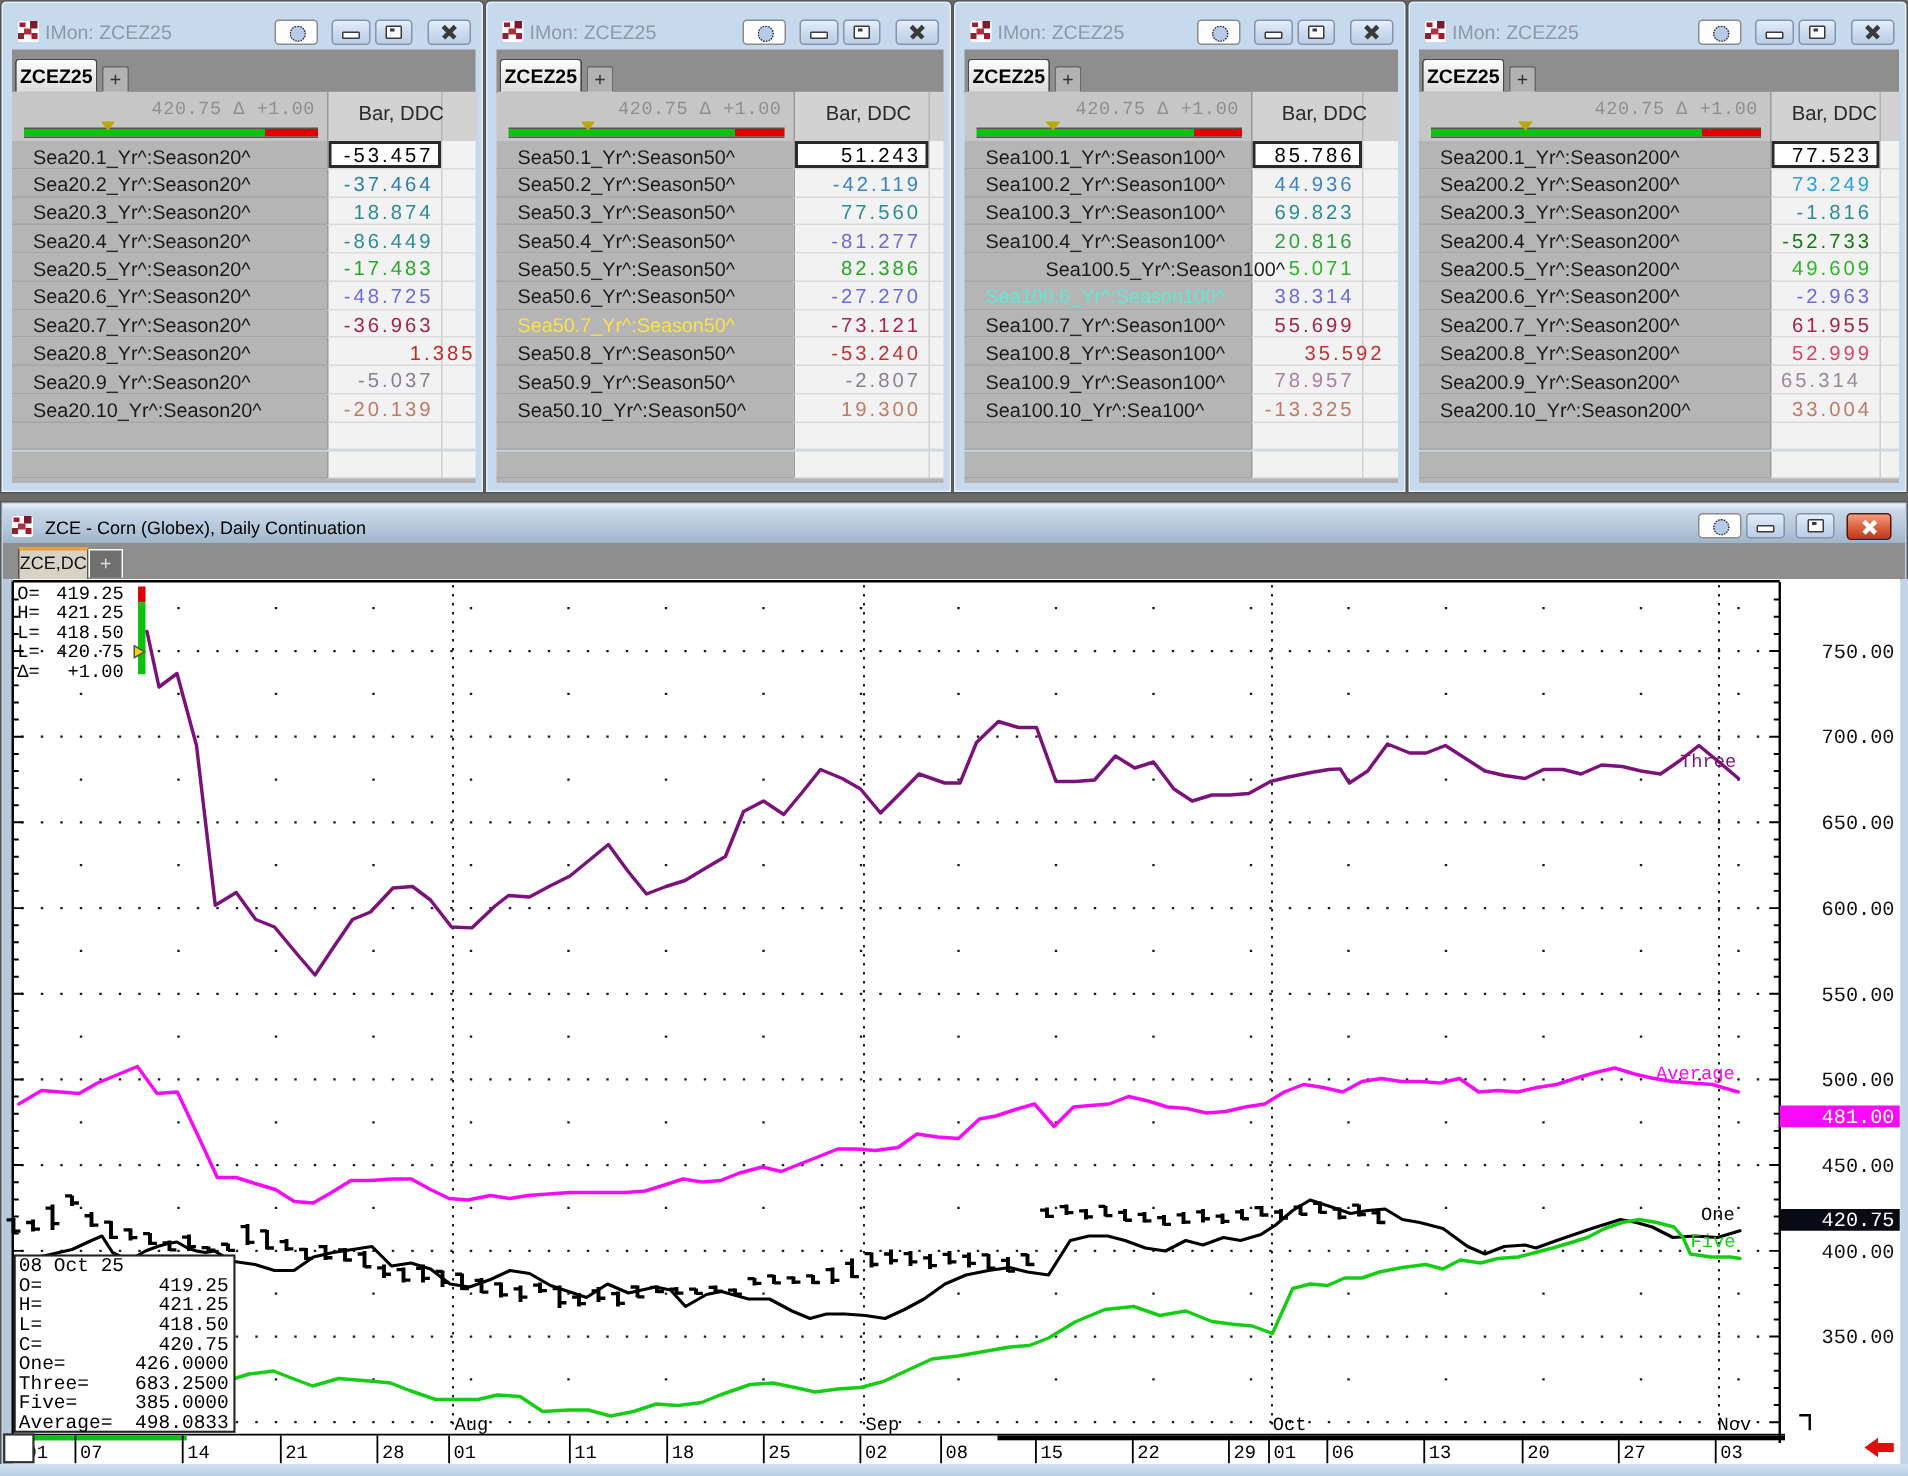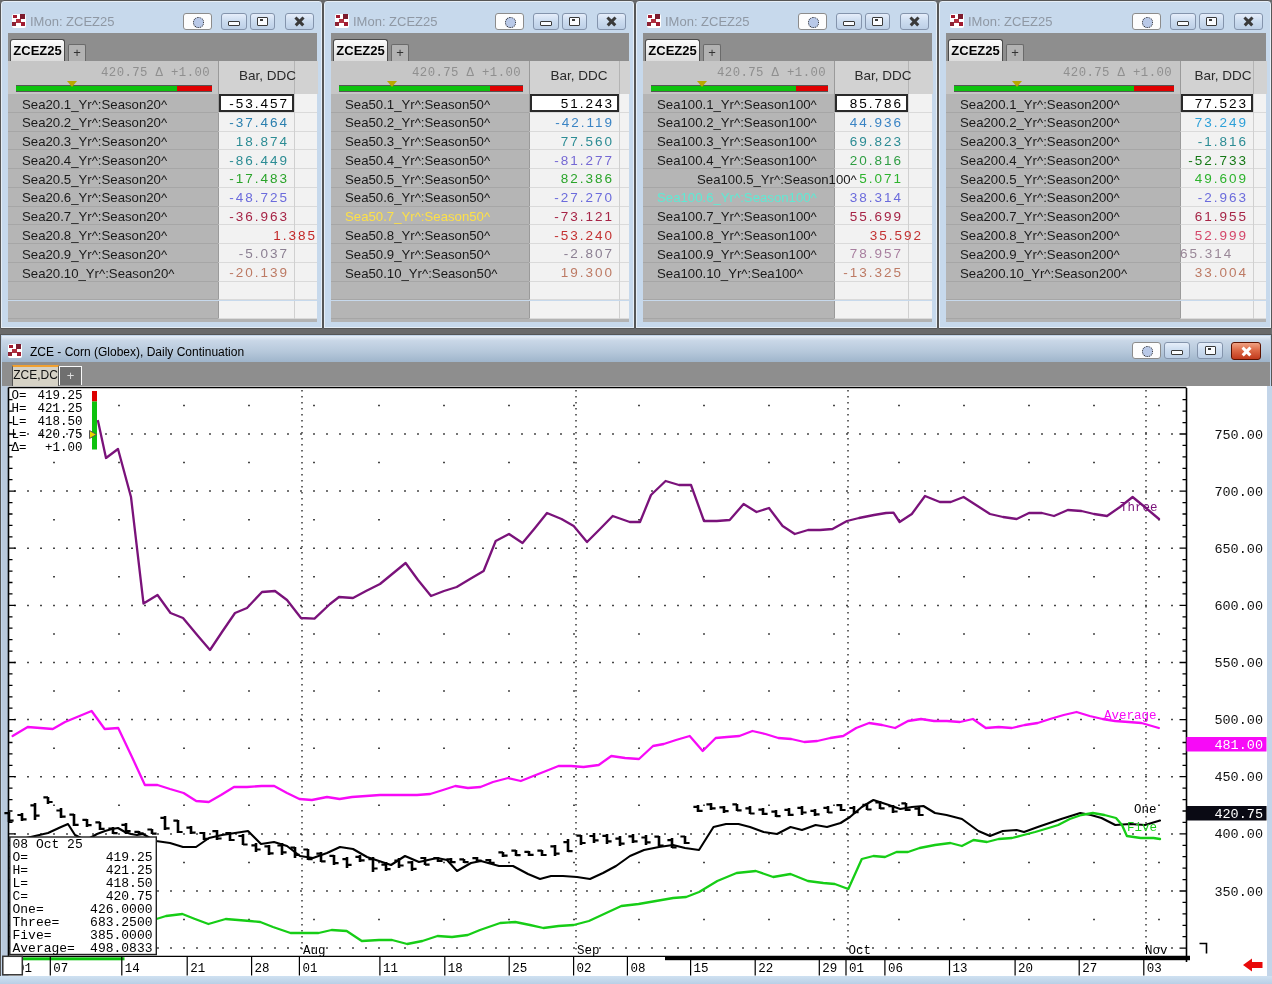--- a/index.html
+++ b/index.html
@@ -344,21 +344,21 @@
 <div style="position:absolute;left:1180px;top:208.8px;width:68px;text-align:right;font:13.5px 'Liberation Sans',sans-serif;letter-spacing:2px;color:#a62446;">61.955</div>
 <div style="position:absolute;left:946px;top:225.4px;width:234px;height:18.77px;background:#b5b5b5;border-bottom:1px solid #a6a6a6;box-sizing:border-box;"></div>
 <div style="position:absolute;left:1180px;top:225.4px;width:86px;height:18.77px;background:#f2f2f2;border-bottom:1px solid #dadada;border-left:1px solid #9a9a9a;box-sizing:border-box;"></div>
 <div style="position:absolute;left:1253px;top:225.4px;width:1px;height:18.77px;background:#d0d0d0;"></div>
 <div style="position:absolute;left:960px;top:228.0px;font:13.2px 'Liberation Sans',sans-serif;color:#1a1a1a;">Sea200.8_Yr^:Season200^</div>
 <div style="position:absolute;left:1180px;top:227.6px;width:68px;text-align:right;font:13.5px 'Liberation Sans',sans-serif;letter-spacing:2px;color:#d4476a;">52.999</div>
 <div style="position:absolute;left:946px;top:244.2px;width:234px;height:18.77px;background:#b5b5b5;border-bottom:1px solid #a6a6a6;box-sizing:border-box;"></div>
 <div style="position:absolute;left:1180px;top:244.2px;width:86px;height:18.77px;background:#f2f2f2;border-bottom:1px solid #dadada;border-left:1px solid #9a9a9a;box-sizing:border-box;"></div>
 <div style="position:absolute;left:1253px;top:244.2px;width:1px;height:18.77px;background:#d0d0d0;"></div>
 <div style="position:absolute;left:960px;top:246.8px;font:13.2px 'Liberation Sans',sans-serif;color:#1a1a1a;">Sea200.9_Yr^:Season200^</div>
-<div style="position:absolute;left:1180px;top:246.4px;width:68px;text-align:left;font:13.5px 'Liberation Sans',sans-serif;letter-spacing:2px;color:#9a8898;">65.314</div>
+<div style="position:absolute;left:1180px;top:246.4px;width:68px;text-align:center;font:13.5px 'Liberation Sans',sans-serif;letter-spacing:2px;color:#9a8898;">65.314</div>
 <div style="position:absolute;left:946px;top:262.9px;width:234px;height:18.77px;background:#b5b5b5;border-bottom:1px solid #a6a6a6;box-sizing:border-box;"></div>
 <div style="position:absolute;left:1180px;top:262.9px;width:86px;height:18.77px;background:#f2f2f2;border-bottom:1px solid #dadada;border-left:1px solid #9a9a9a;box-sizing:border-box;"></div>
 <div style="position:absolute;left:1253px;top:262.9px;width:1px;height:18.77px;background:#d0d0d0;"></div>
 <div style="position:absolute;left:960px;top:265.5px;font:13.2px 'Liberation Sans',sans-serif;color:#1a1a1a;">Sea200.10_Yr^:Season200^</div>
 <div style="position:absolute;left:1180px;top:265.1px;width:68px;text-align:right;font:13.5px 'Liberation Sans',sans-serif;letter-spacing:2px;color:#bd7a64;">33.004</div>
 <div style="position:absolute;left:946px;top:281.7px;width:234px;height:18.77px;background:#b5b5b5;border-bottom:1px solid #a6a6a6;box-sizing:border-box;"></div>
 <div style="position:absolute;left:1180px;top:281.7px;width:86px;height:18.77px;background:#f2f2f2;border-bottom:1px solid #dadada;border-left:1px solid #9a9a9a;box-sizing:border-box;"></div>
 <div style="position:absolute;left:1253px;top:281.7px;width:1px;height:18.77px;background:#d0d0d0;"></div>
 <div style="position:absolute;left:946px;top:300.5px;width:234px;height:18.77px;background:#b5b5b5;border-bottom:1px solid #a6a6a6;box-sizing:border-box;"></div>
 <div style="position:absolute;left:1180px;top:300.5px;width:86px;height:18.77px;background:#f2f2f2;border-bottom:1px solid #dadada;border-left:1px solid #9a9a9a;box-sizing:border-box;"></div>

